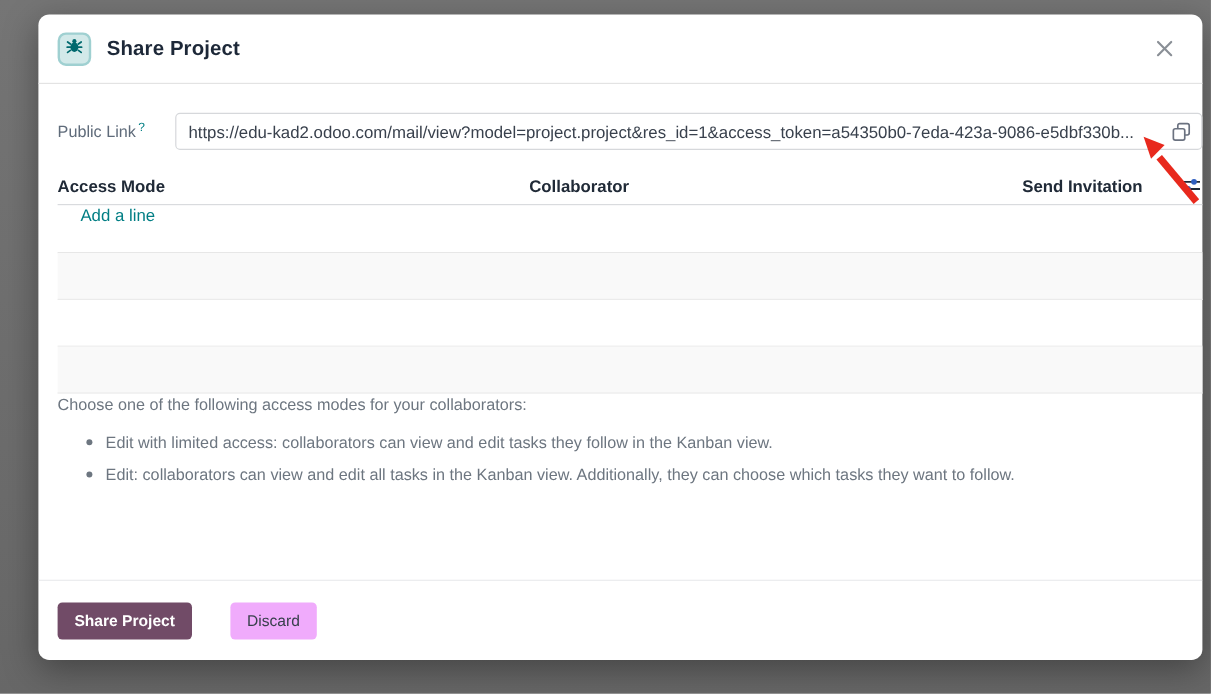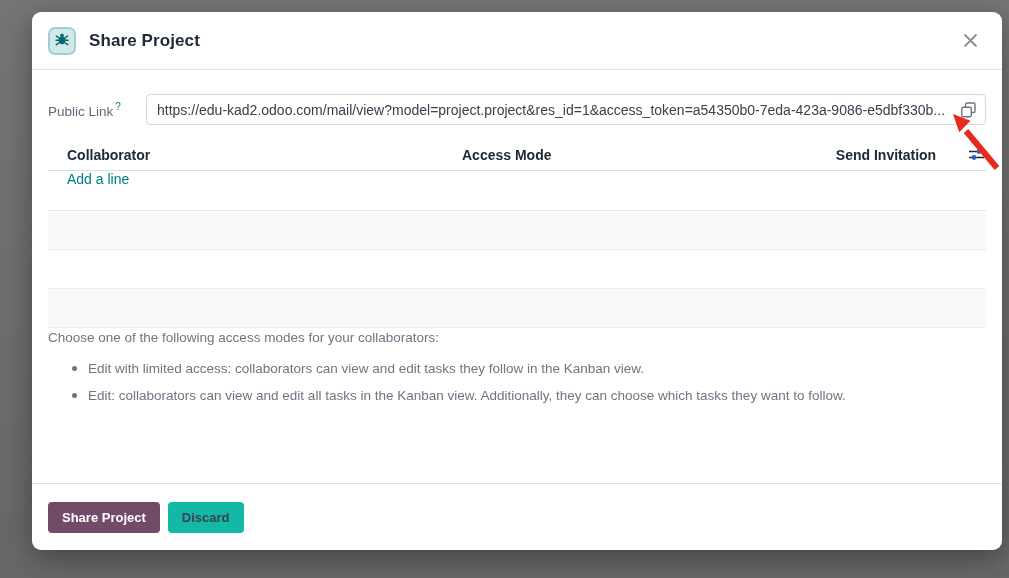--- a/index.html
+++ b/index.html
@@ -42,21 +42,21 @@
     font-size: 17px; font-weight: 700;
     color: #1d2838;
     letter-spacing: 0.1px;
   }
   .close-btn {
     margin-left: auto;
     background: none; border: none; cursor: pointer;
     padding: 4px; line-height: 0;
   }
   
-  .modal-body { padding: 24px 16px 0 16px; }
+  .modal-body { padding: 24px 0 0 16px; }
   .public-link-row { display: flex; align-items: center; }
   .field-label {
     width: 98px; flex: 0 0 auto;
     font-size: 13.5px; color: #5f6b7a;
   }
   .field-label sup {
     color: #017e84; font-size: 10px; margin-left: 2px; cursor: pointer;
   }
   .input-group { position: relative; flex: 1; }
   .url-input {
@@ -118,21 +118,21 @@
     gap: 8px;
     border-radius: 0 0 9px 9px;
   }
   .btn {
     font-family: "Liberation Sans", sans-serif;
     font-size: 13px; font-weight: 700;
     border-radius: 4px; border: none; cursor: pointer;
     padding: 8px 14px;
   }
   .btn-primary { background: #714b67; color: #ffffff; }
-  .btn-secondary { background: #14b8a6; color: #39414d; font-weight: 700; }
+  .btn-secondary { background: #f0abfc; color: #39414d; font-weight: 400; margin-left: 24px; }
   
   .annotation-arrow {
     position: absolute; left: 935px; top: 106px;
     width: 74px; height: 72px;
     z-index: 10; pointer-events: none;
   }
 </style>
 </head>
 <body>
 
@@ -178,22 +178,22 @@
               <rect x="5.5" y="1.5" width="9.5" height="9.5" rx="1.6"></rect>
               <rect x="1.8" y="5.8" width="9.5" height="9.5" rx="1.6" fill="#ffffff"></rect>
             </svg>
           </span>
         </button>
       </span>
     </div>
 
     <div class="collab-table">
       <div class="table-head">
+        <span class="th th-access">Access Mode</span>
         <span class="th th-collaborator">Collaborator</span>
-        <span class="th th-access">Access Mode</span>
         <span class="th th-send">Send Invitation</span>
         <button class="optional-cols-btn" aria-label="Optional columns">
           <span>
             <svg width="17" height="15" viewBox="0 0 17 15" fill="none">
               <line x1="1" y1="4.5" x2="16" y2="4.5" stroke="#1f2937" stroke-width="1.5"></line>
               <circle cx="11" cy="4.5" r="2.4" fill="#2f5fc0"></circle>
               <line x1="1" y1="10.5" x2="16" y2="10.5" stroke="#1f2937" stroke-width="1.5"></line>
               <circle cx="6" cy="10.5" r="2.4" fill="#2f5fc0"></circle>
             </svg>
           </span>

